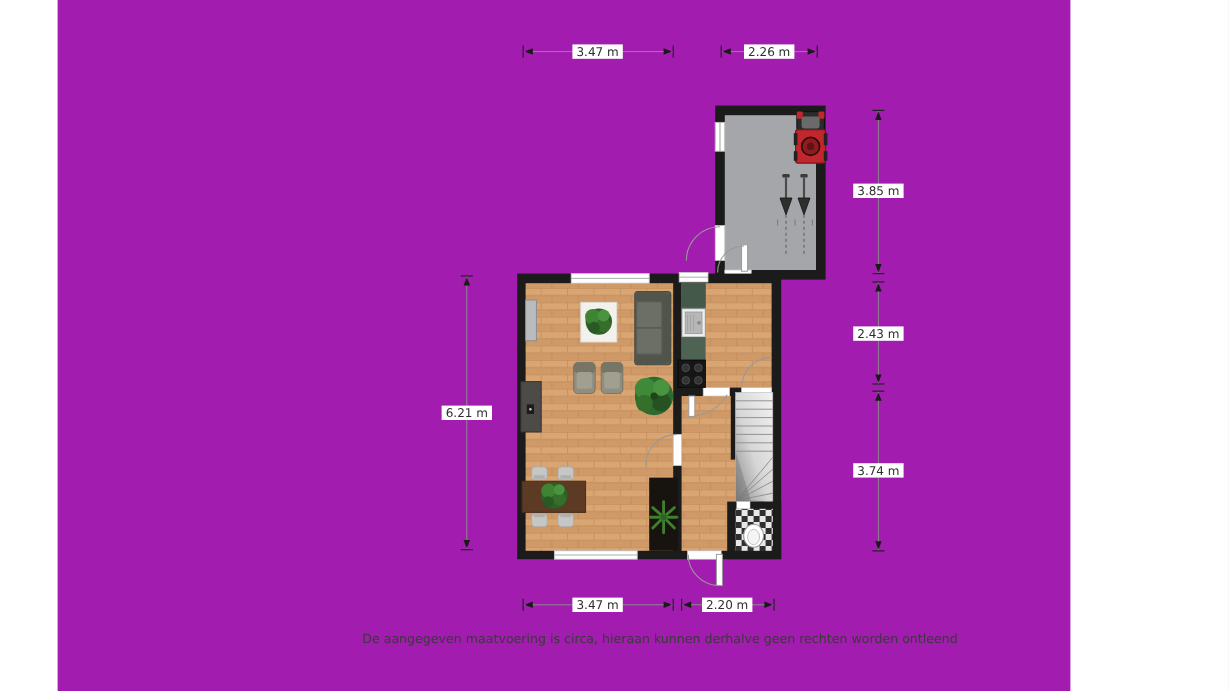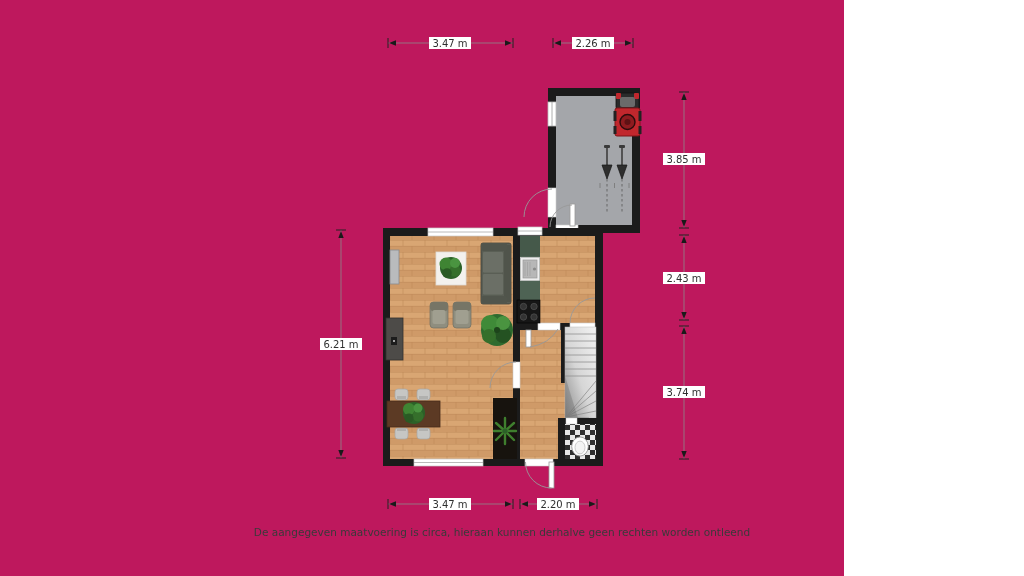--- a/index.html
+++ b/index.html
@@ -1,18 +1,19 @@
 <!DOCTYPE html>
 <html><head>
 <meta charset="utf-8">
 <style>
   html,body{margin:0;padding:0;background:#ffffff;}
   .page{
-    position:relative;width:844px;height:576px;background:#be185d;overflow:hidden;
+    position:relative;width:844px;height:576px;background:#a21caf;overflow:hidden;
     font-family:"DejaVu Sans","Liberation Sans",sans-serif;
+    margin-left:48px;
   }
   svg{position:absolute;inset:0;}
   text{
     font-family:"DejaVu Sans","Liberation Sans",sans-serif;
     font-size:10.5px;fill:#3b3b3b;
   }
   text.dim{font-size:10px;fill:#2f2f2f;}
   text.disclaimer{font-size:10.5px;fill:#3a3a3a;}
 </style>
 </head>

